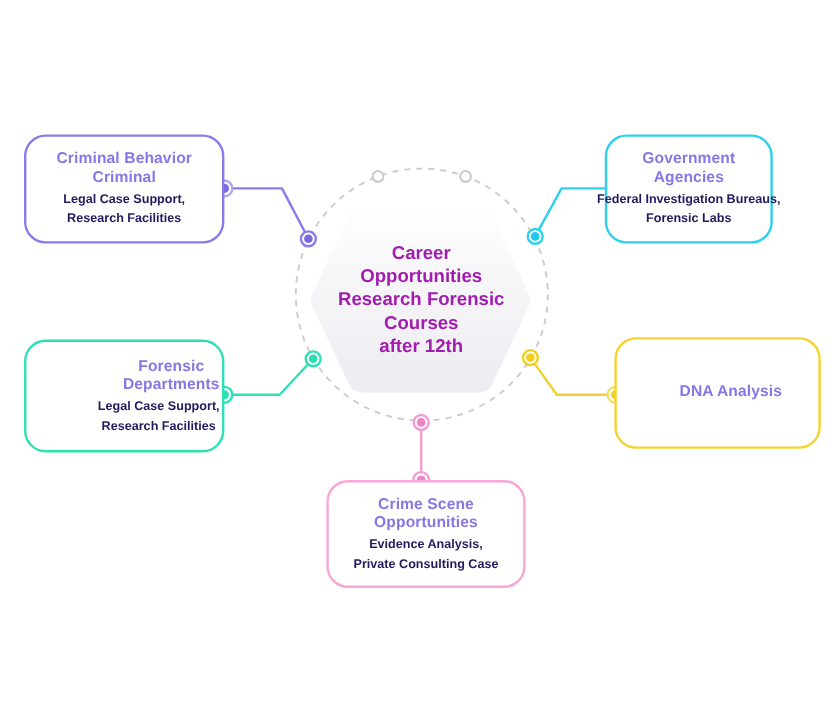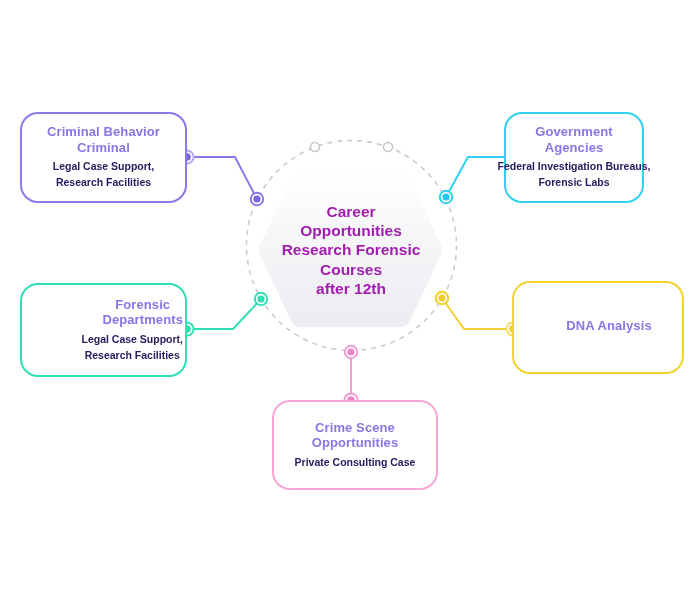--- a/index.html
+++ b/index.html
@@ -147,17 +147,18 @@
     <div class="card-sub">
     </div>
   </div>
 
   <div class="card pink" style="left:272px;top:400px;width:166px;height:90px;">
     <div class="card-title">
       <span class="ln">Crime Scene</span>
       <span class="ln">Opportunities</span>
     </div>
     <div class="card-sub">
+      <span class="ln">Evidence Analysis,</span>
       <span class="ln">Private Consulting Case</span>
     </div>
   </div>
 
 </div>
 
 </body></html>

